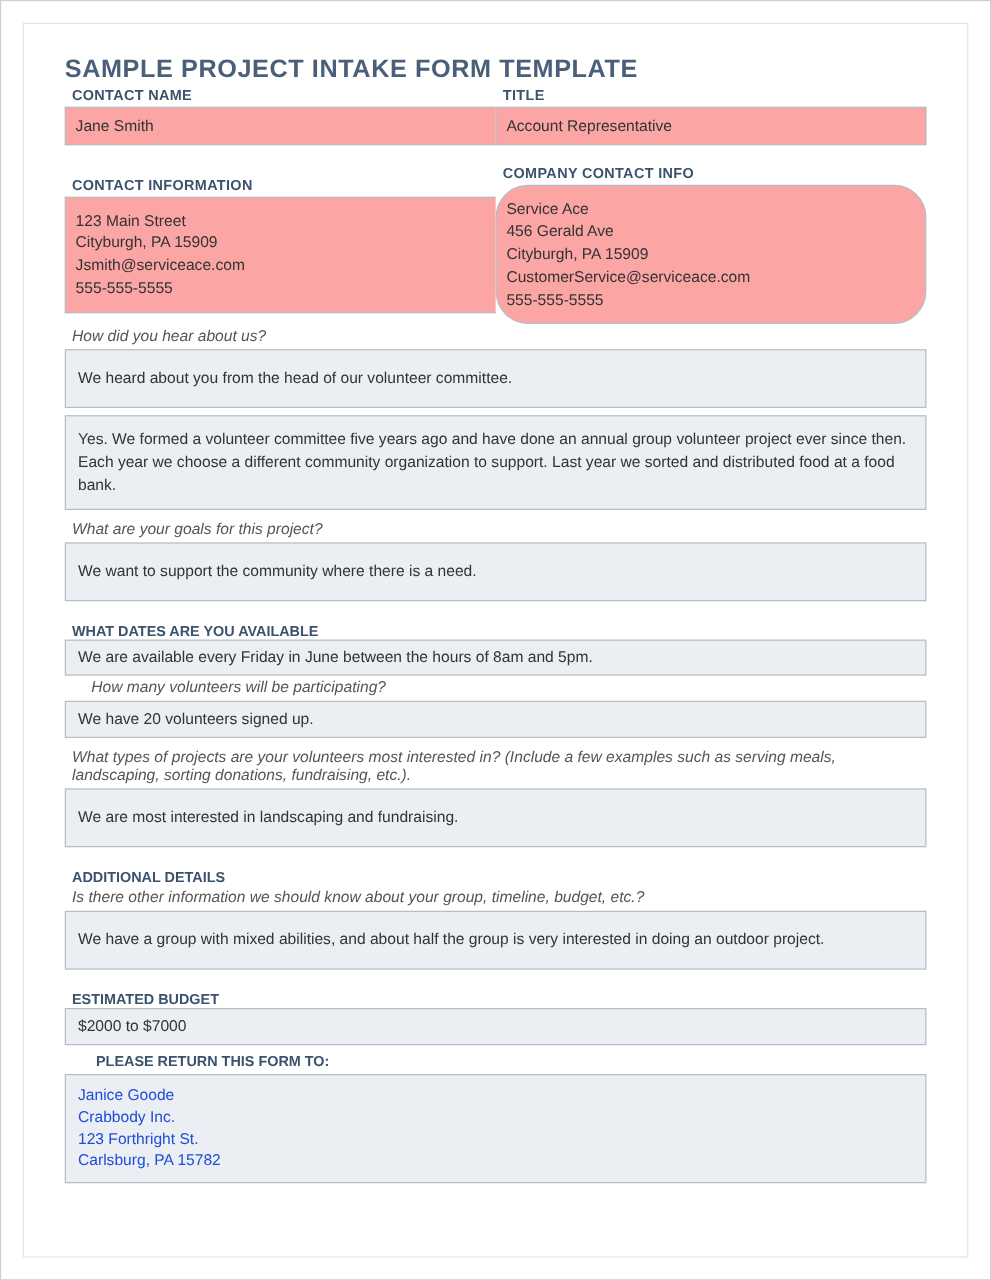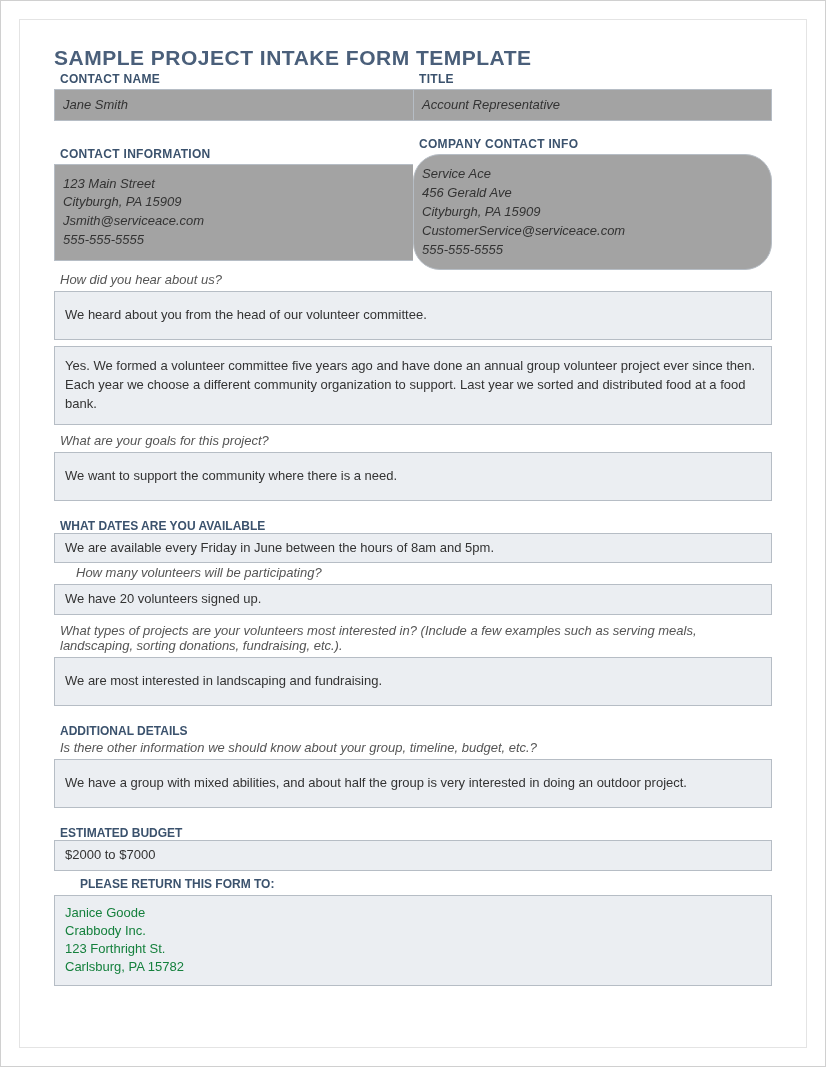--- a/index.html
+++ b/index.html
@@ -35,27 +35,26 @@
   }
   .head-lbl {
     color: #3b526d;
     font-weight: bold;
     font-size: 12px;
     letter-spacing: 0.3px;
     padding: 2px 6px 3px 6px;
     background: #fff;
   }
   .cell {
-    background: #a3a3a3;
+    background: #fca5a5;
     border: 1px solid #b6bdc5;
     padding: 6px 8px;
     font-size: 13px;
     color: #333;
     line-height: 1.4;
-    font-style: italic;
   }
   .cell.tall { padding: 10px 8px; }
   .cell.multiline { line-height: 1.45; }
   .gap-top { margin-top: 14px; }
   .section-head {
     color: #3b526d;
     font-weight: bold;
     font-size: 12px;
     margin-top: 18px;
     padding: 0 6px;
@@ -81,21 +80,21 @@
     color: #3b526d;
     font-weight: bold;
     font-size: 12px;
     padding: 6px 6px 4px 26px;
   }
   .return-cell {
     background: #ebeef2;
     border: 1px solid #b6bdc5;
     padding: 8px 10px;
     font-size: 13px;
-    color: #15803d;
+    color: #1d4ed8;
     line-height: 1.4;
     white-space: pre-line;
   }
   .adj-left .cell { border-right: none; }
 </style>
 </head>
 <body>
 
 <div class="page">
 

